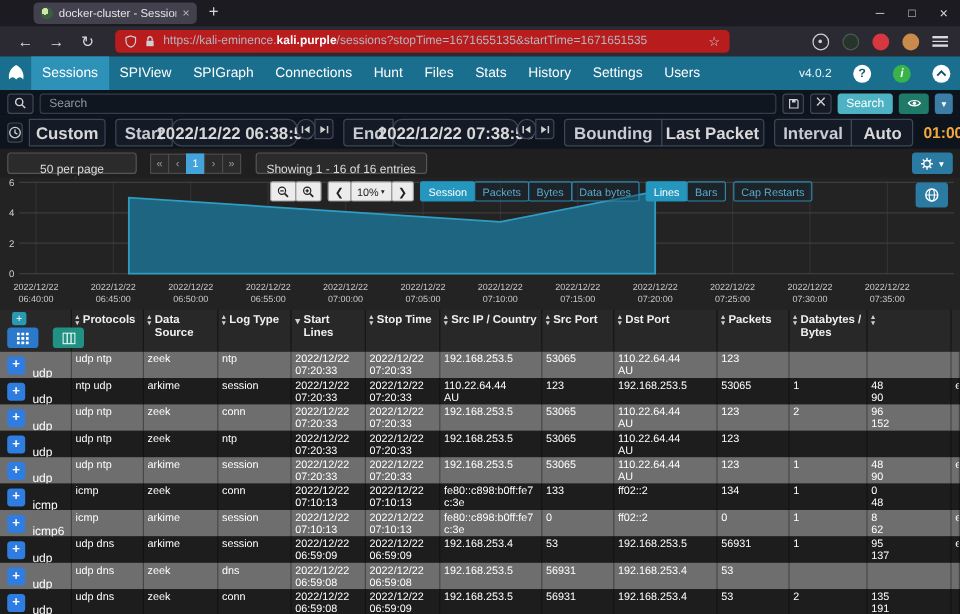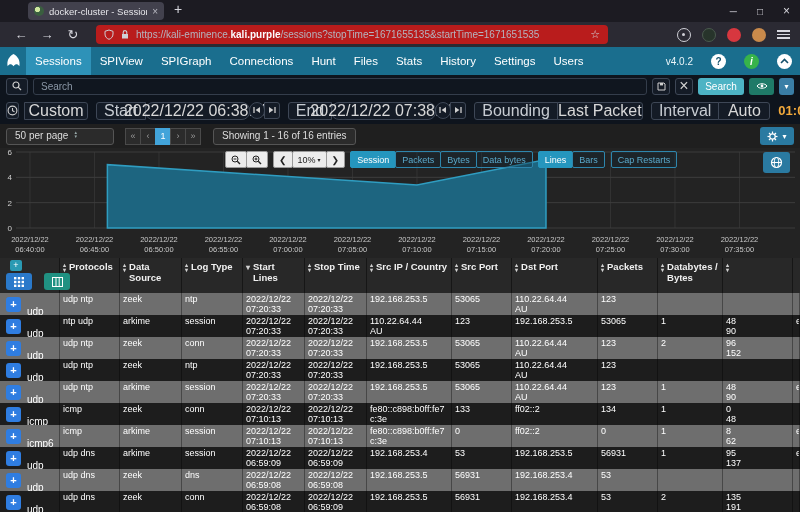--- a/index.html
+++ b/index.html
@@ -69,31 +69,31 @@
   .eye-btn{width:25px;background:#1f7a68;}
   .caret-btn{width:15px;background:#3a7ea6;font-size:8px;}
 
   
   .time-row{position:absolute;top:97px;left:0;width:800px;height:27px;background:#0e141d;
             display:flex;align-items:center;padding:0 6px;}
   .tgroup{display:flex;margin-right:8px;}
   .tgroup .dbox{margin-left:-1px;border-radius:8px;}
   .tgroup .dbox:first-child{margin-left:0;border-radius:3px 0 0 3px;}
   .tgroup .dbox:last-child{border-radius:0 3px 3px 0;}
-  .tbox{height:18px;padding:0 7px;font-size:16px;color:#d8d8d8;white-space:nowrap;}
+  .tbox{height:23px;padding:0 7px;font-size:14px;color:#d8d8d8;white-space:nowrap;font-weight:bold;}
   .tlabel{color:#c7ccd2;}
   .stepbtn{width:16px;padding:0;}
   .duration{font-size:13px;font-weight:bold;color:#f2a93b;margin-left:0;}
   .spin{display:flex;flex-direction:column;font-size:5px;line-height:4px;color:#9aa;margin-left:6px;}
 
   
   .page-row{position:absolute;top:124px;left:0;width:800px;height:24px;background:#1f1f1f;
             display:flex;align-items:center;padding:0 6px;gap:4px;}
   .gbox{height:17px;background:#2b2b2b;border:1px solid #555;border-radius:3px;display:flex;
-        color:#ddd;font-size:10px;padding:1px 8px;white-space:nowrap;}
+        align-items:center;color:#ddd;font-size:10px;padding:8px 8px;white-space:nowrap;flex-direction:column;}
   .pager{display:flex;margin-left:8px;}
   .pg{width:16px;height:17px;background:#2b2b2b;border:1px solid #4a4a4a;margin-left:-1px;
       display:flex;align-items:center;justify-content:center;font-size:9px;color:#9a9a9a;}
   .pg-active{background:#42a4da;color:#fff;border-color:#42a4da;}
   .gear-btn{margin-left:auto;width:34px;height:18px;background:#2a7aa1;border-radius:3px;
             display:flex;align-items:center;justify-content:center;gap:4px;color:#fff;font-size:8px;}
 
   
   .chart{position:absolute;top:148px;left:0;width:800px;height:110px;background:#232323;}
   .chart svg.plot{position:absolute;left:0;top:0;}

